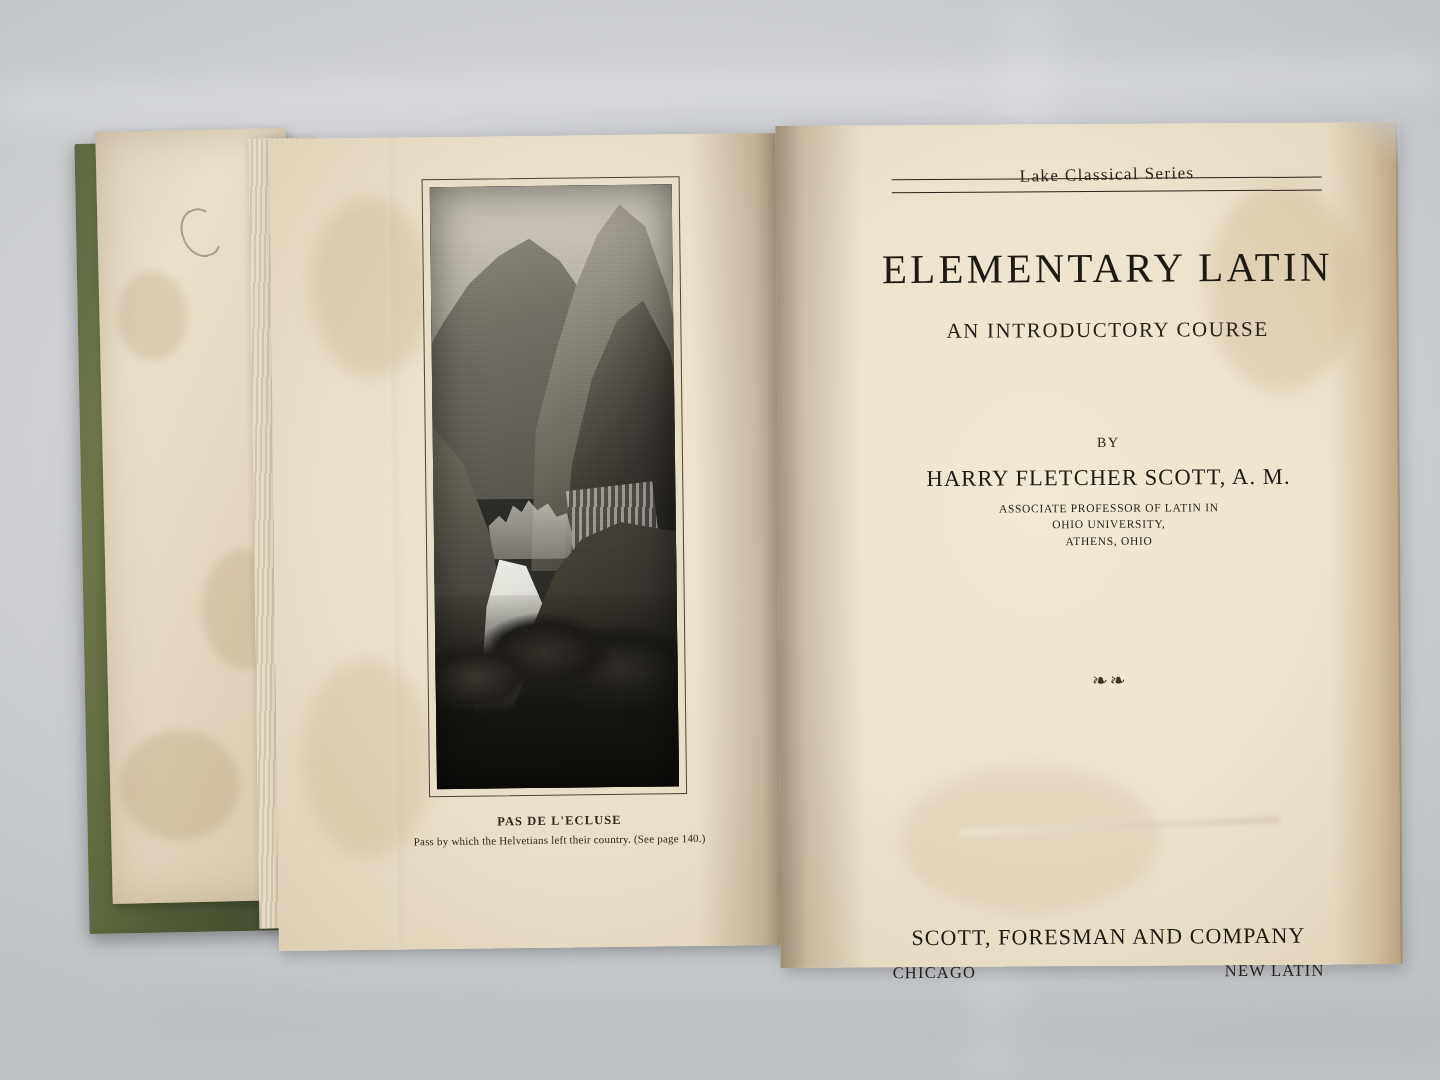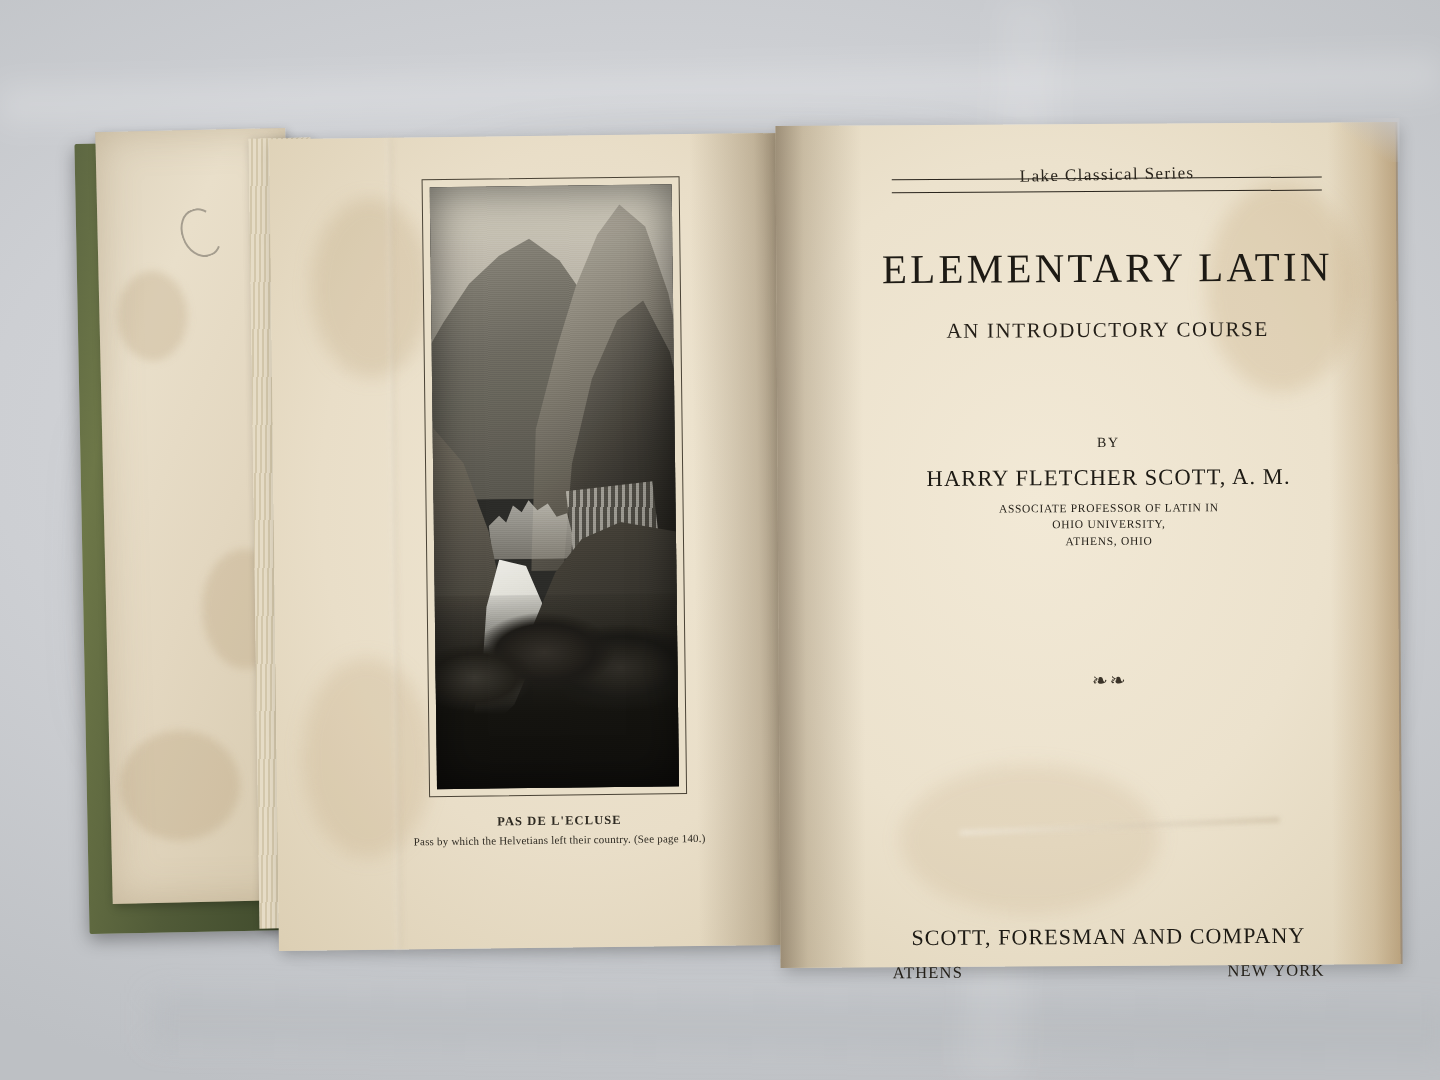--- a/index.html
+++ b/index.html
@@ -446,20 +446,20 @@
           <div>OHIO UNIVERSITY,</div>
           <div>ATHENS, OHIO</div>
         </div>
 
         <div class="ornament">❧❧</div>
       </div>
 
       <div class="publisher">
         <div class="pub-name">SCOTT, FORESMAN AND COMPANY</div>
         <div class="pub-cities">
-          <span>ATHENS</span>
-          <span>NEW YORK</span>
+          <span>CHICAGO</span>
+          <span>NEW LATIN</span>
         </div>
       </div>
     </div>
 
   </div>
 </div>
 
 </body></html>

